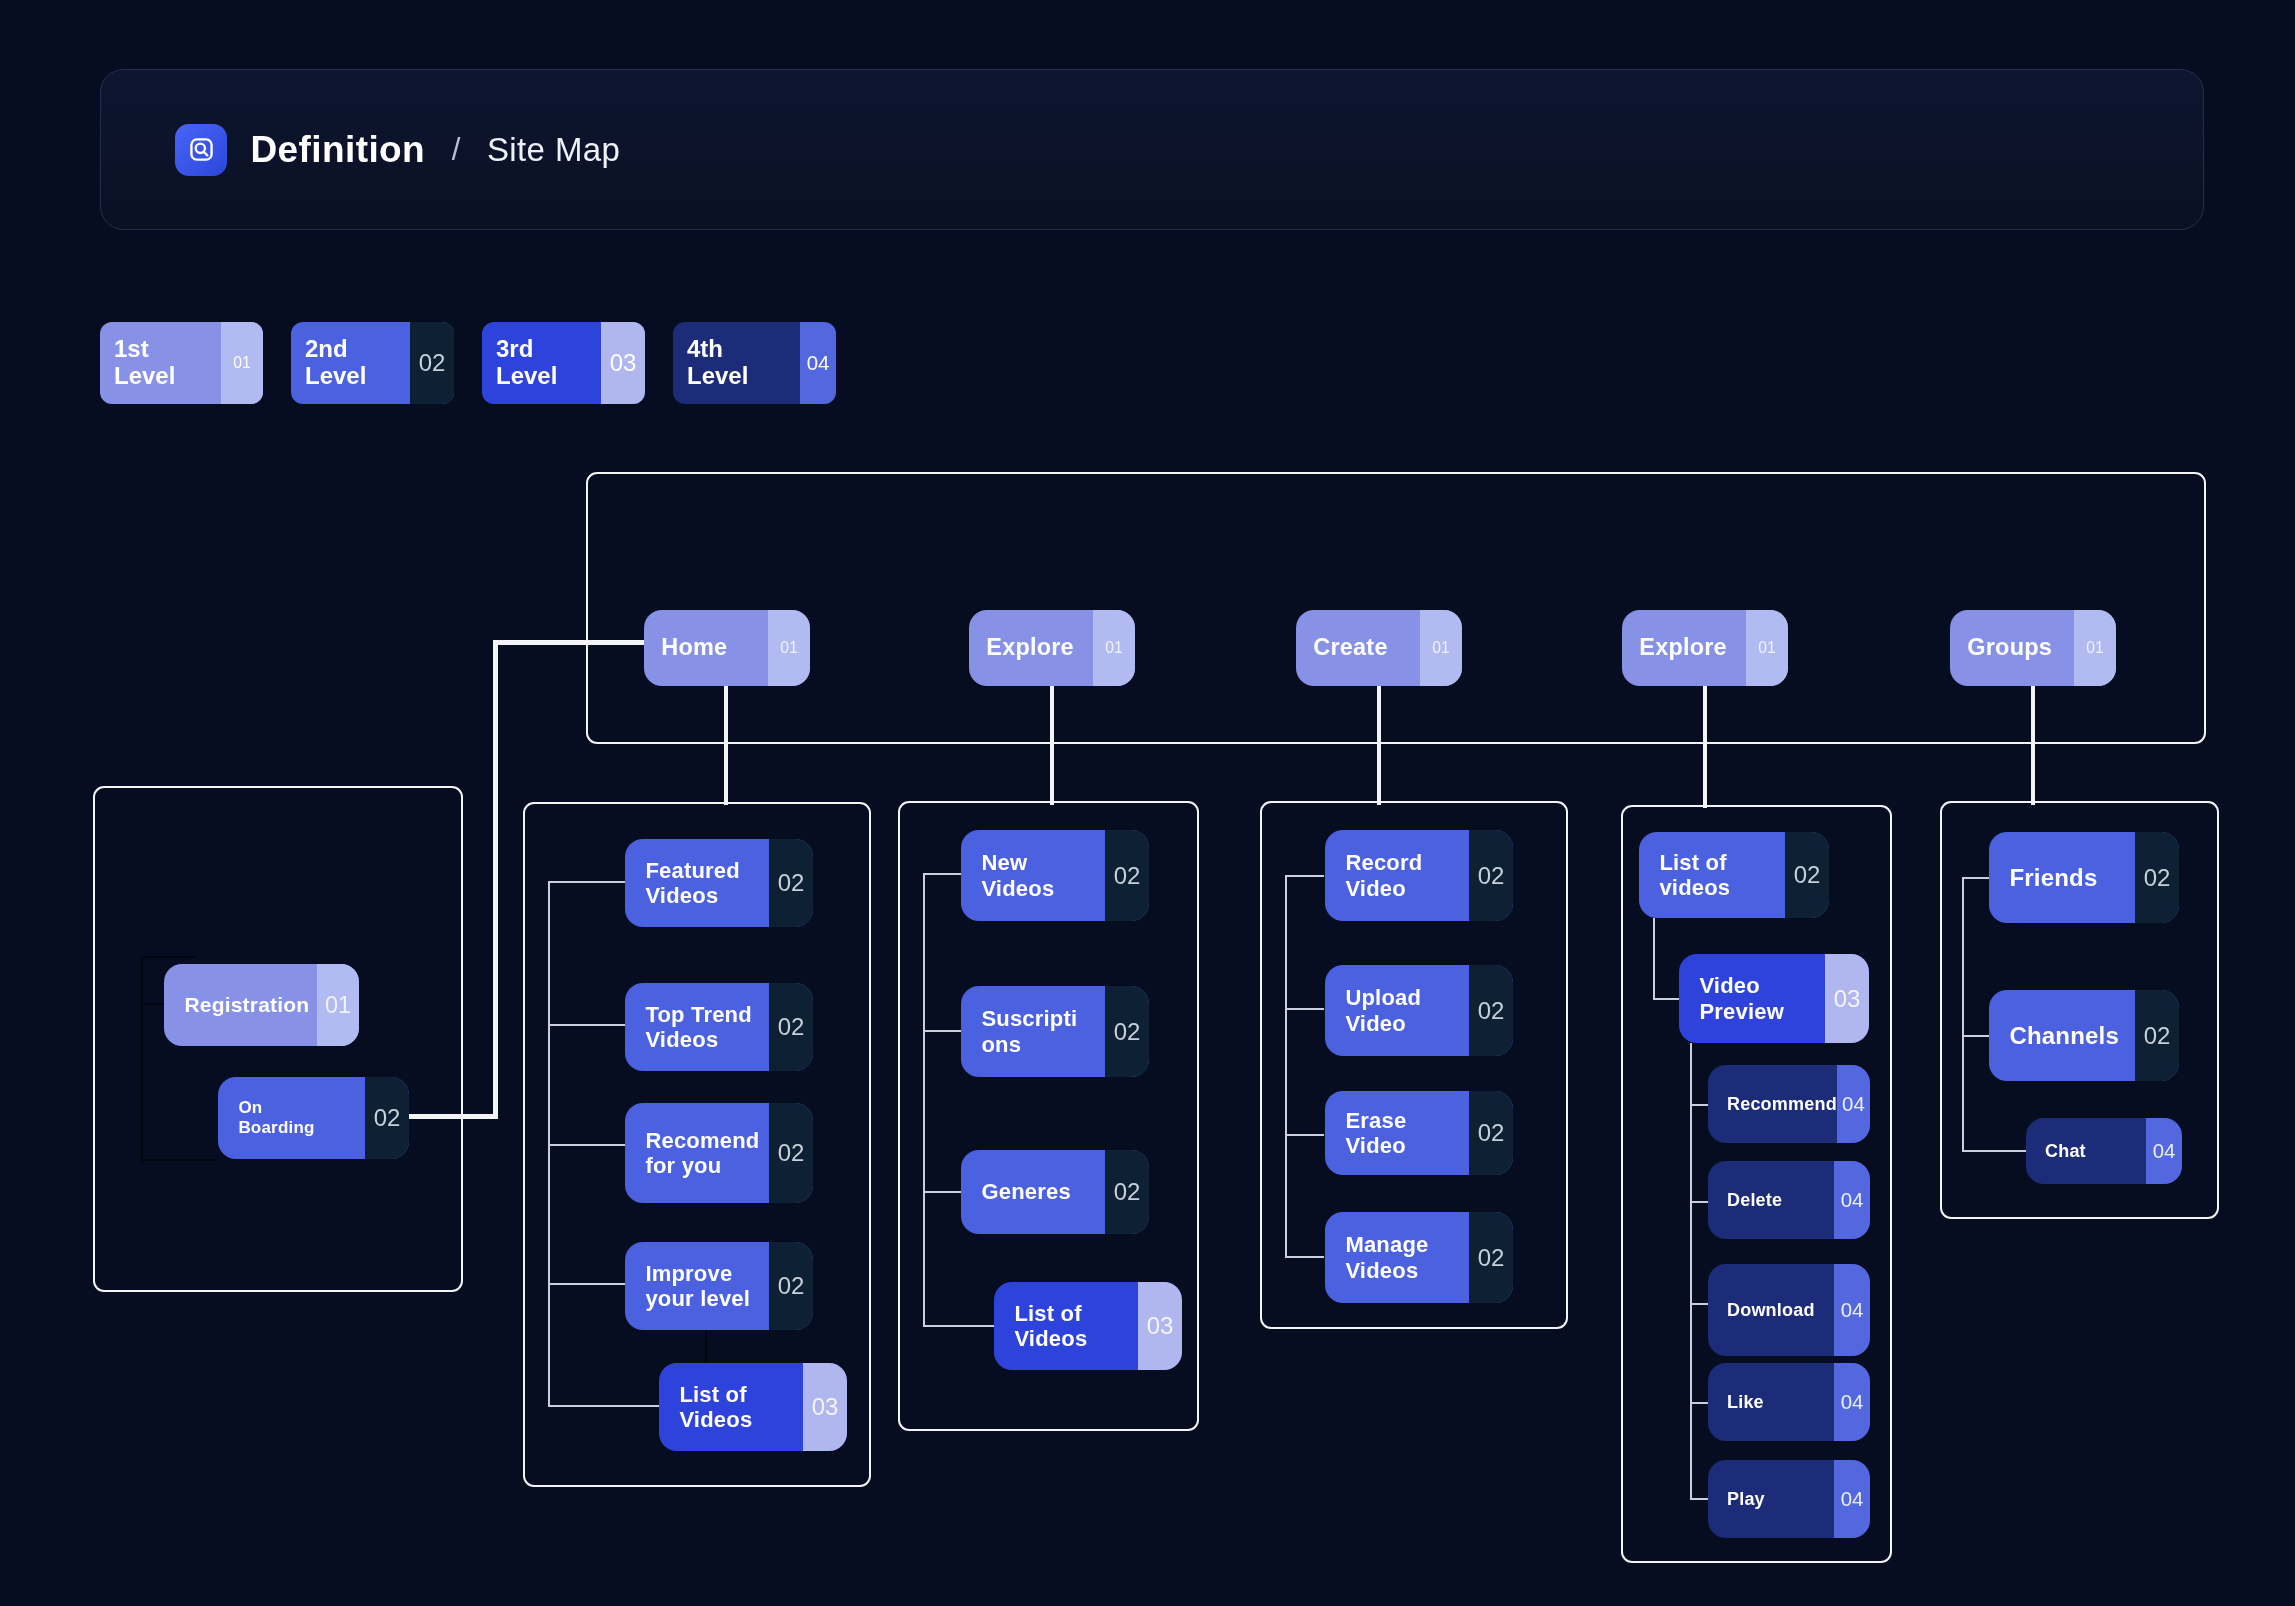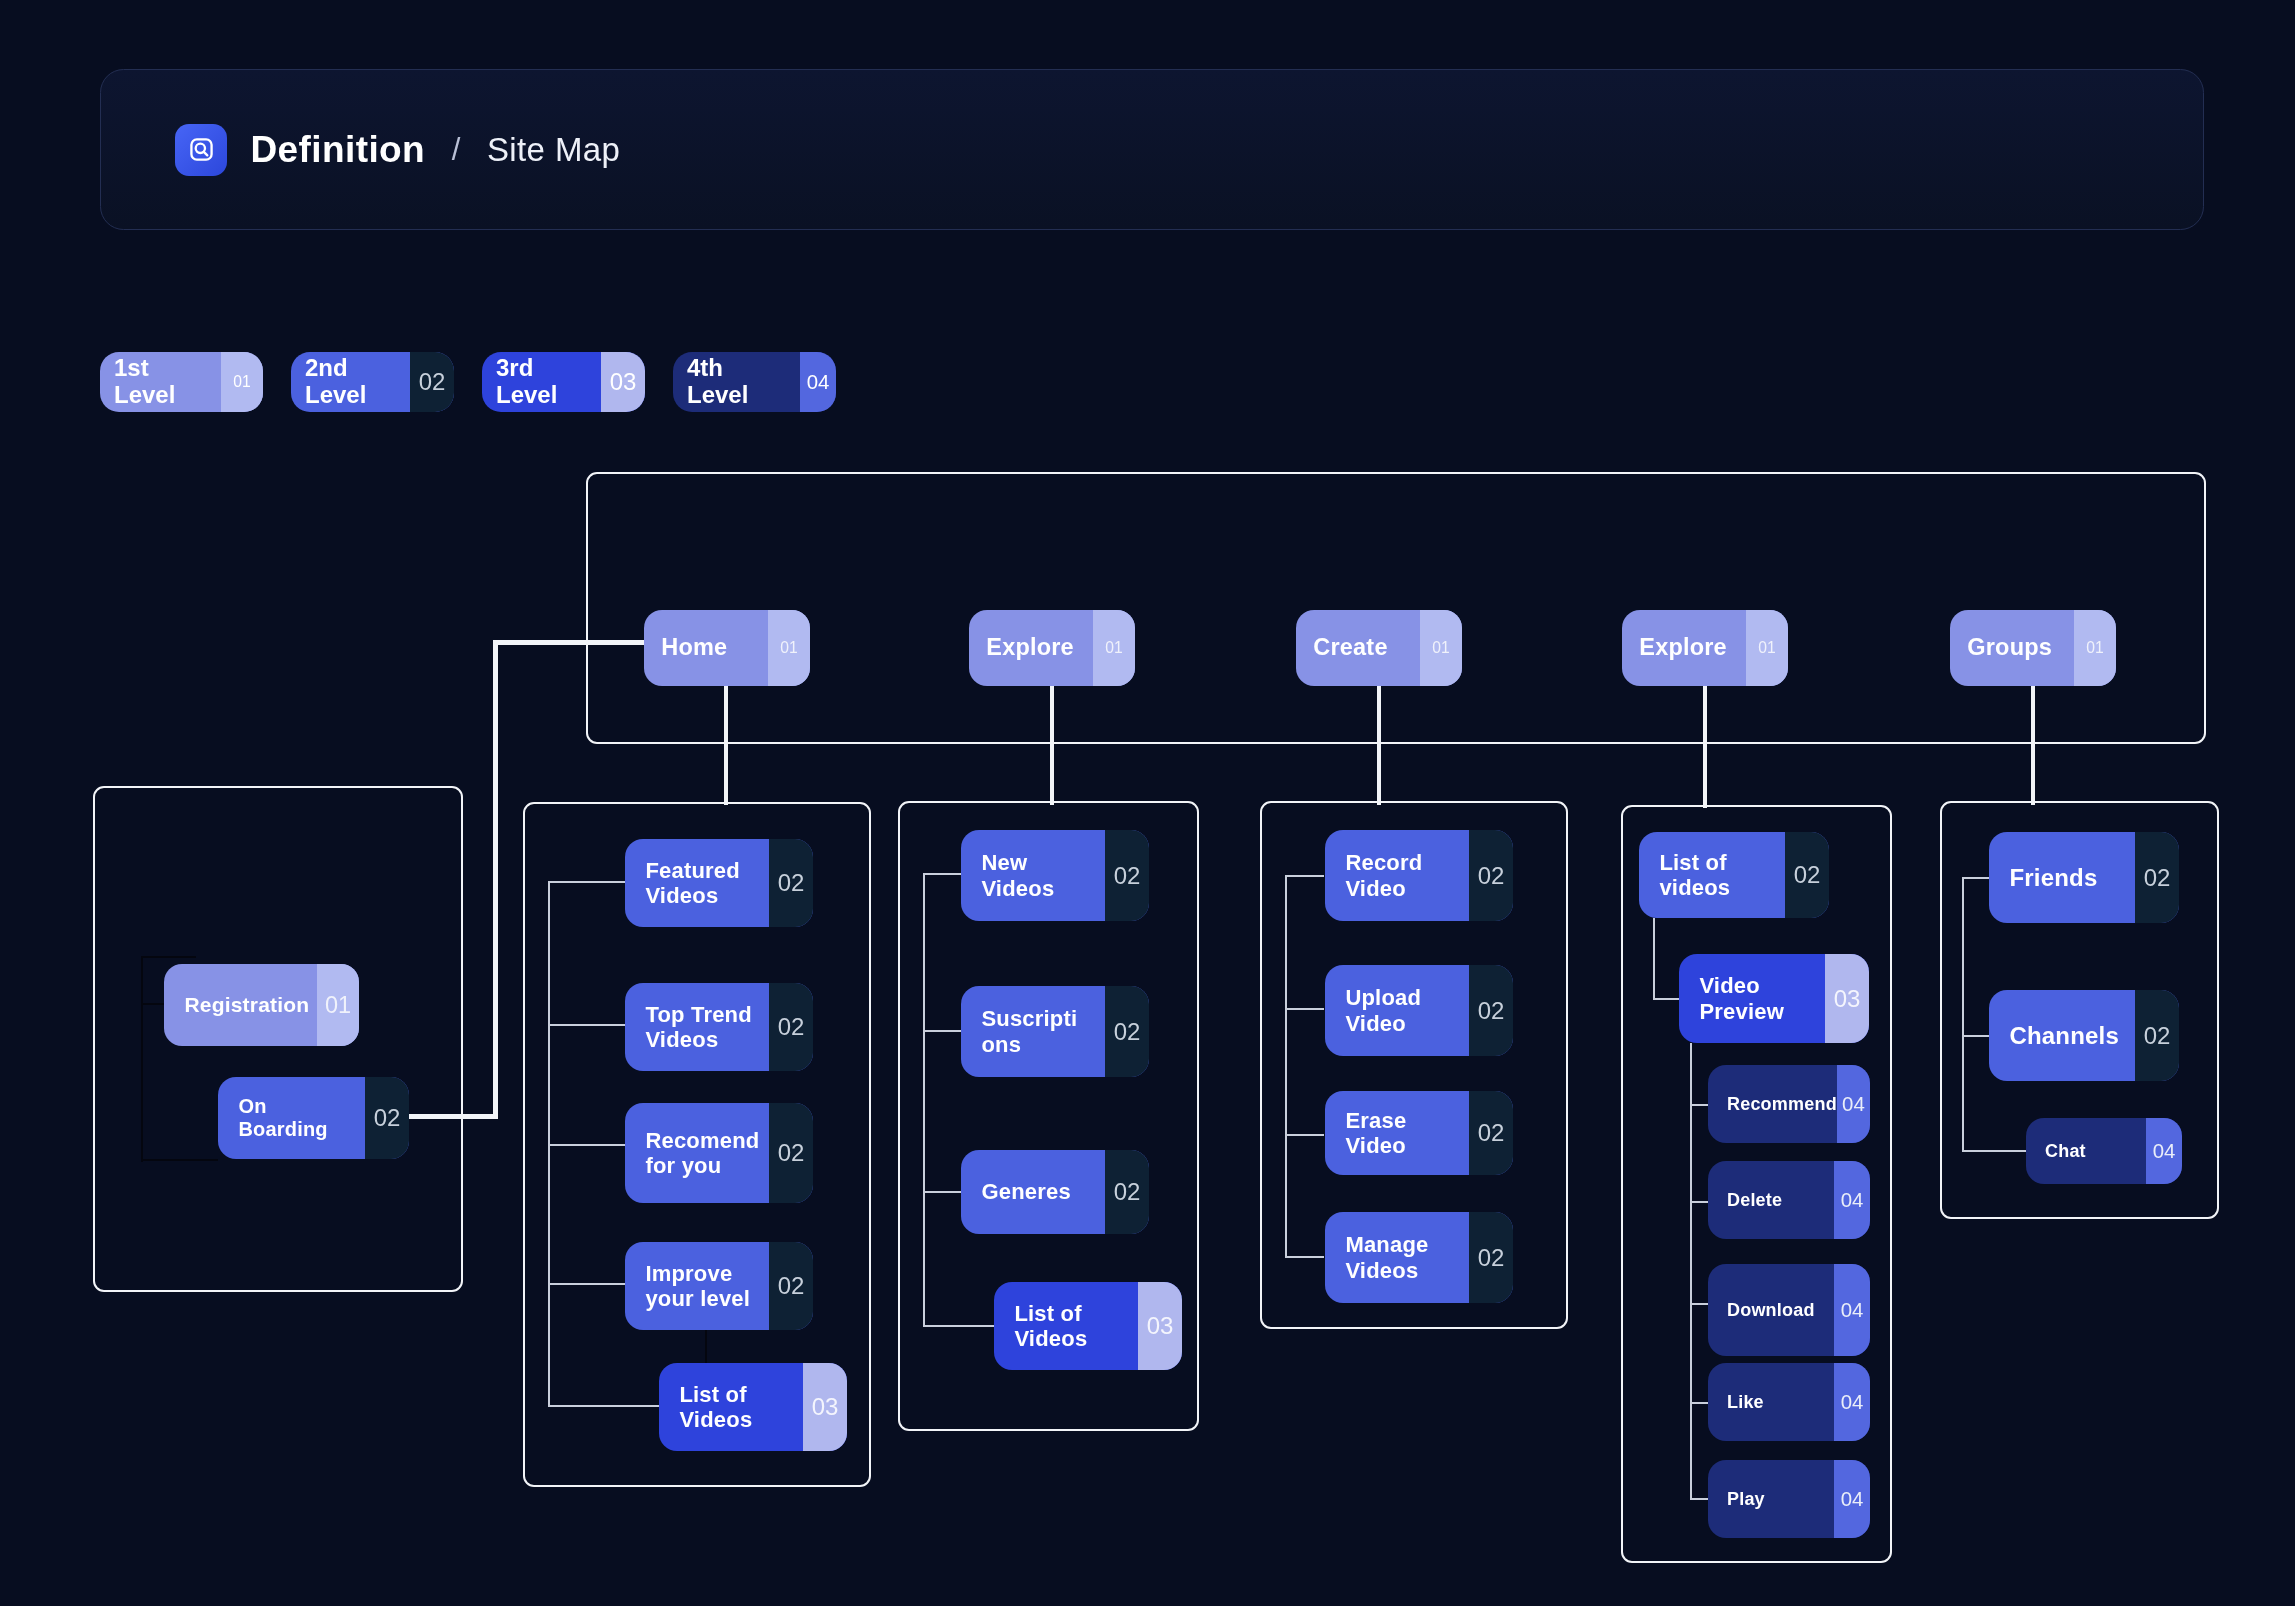--- a/index.html
+++ b/index.html
@@ -19,21 +19,21 @@
   .app-icon{
     width:52px;height:52px;border-radius:14px;flex:0 0 auto;
     background:linear-gradient(135deg,#4765F6,#2C47DB);
     display:flex;align-items:center;justify-content:center;
   }
   .header-title{font-size:37px;font-weight:800;letter-spacing:0.4px;}
   .header-sep{font-size:31px;font-weight:300;color:#B9C0D6;margin:0 3.1px;}
   .header-subtitle{font-size:33px;font-weight:400;color:#EEF1F8;letter-spacing:0.4px;}
 
   
-  .chip{position:absolute;top:322px;width:163px;height:60px;border-radius:19px;overflow:hidden;display:flex;margin-top:30px;}
+  .chip{position:absolute;top:322px;width:163px;height:82px;border-radius:12px;overflow:hidden;display:flex;}
   .chip .label{flex:1;display:flex;align-items:center;padding-left:14px;font-size:24px;font-weight:700;line-height:1.12;white-space:pre-line;}
   .chip .num{width:39px;display:flex;align-items:center;justify-content:center;font-size:19px;font-weight:400;}
 
   
   .frame{position:absolute;border:2.4px solid #F2F4F8;border-radius:11px;}
   .frame-title{position:absolute;font-weight:800;font-size:36px;text-align:center;letter-spacing:0.4px;white-space:pre-line;}
 
   
   .line{position:absolute;background:#F2F4F8;}
   .thin{position:absolute;background:#C9CFDC;}
@@ -141,21 +141,21 @@
   <div class="dark" style="left:141px;top:956px;width:55px;height:2.4px"></div>
   <div class="dark" style="left:141px;top:956px;width:2.4px;height:206px"></div>
   <div class="dark" style="left:141px;top:1003px;width:23px;height:2.4px"></div>
   <div class="dark" style="left:141px;top:1159px;width:77px;height:2.4px"></div>
 
   <div class="node lvl1" style="left:164px;top:964px;width:195px;height:82px">
     <span class="label" style="font-size:21px">Registration</span>
     <span class="num" style="font-size:23.5px">01</span>
   </div>
   <div class="node lvl2" style="left:218px;top:1077px;width:191px;height:82px">
-    <span class="label" style="font-size:20px">On
+    <span class="label" style="font-size:17px">On
 Boarding</span>
     <span class="num">02</span>
   </div>
 
   <div class="frame" style="left:523px;top:802px;width:344px;height:681px"></div>
   <div class="thin" style="left:548px;top:881px;width:1.6px;height:526px"></div>
   <div class="thin" style="left:548px;top:881px;width:78px;height:1.6px"></div>
   <div class="thin" style="left:548px;top:1024px;width:78px;height:1.6px"></div>
   <div class="thin" style="left:548px;top:1144px;width:78px;height:1.6px"></div>
   <div class="thin" style="left:548px;top:1283px;width:78px;height:1.6px"></div>

